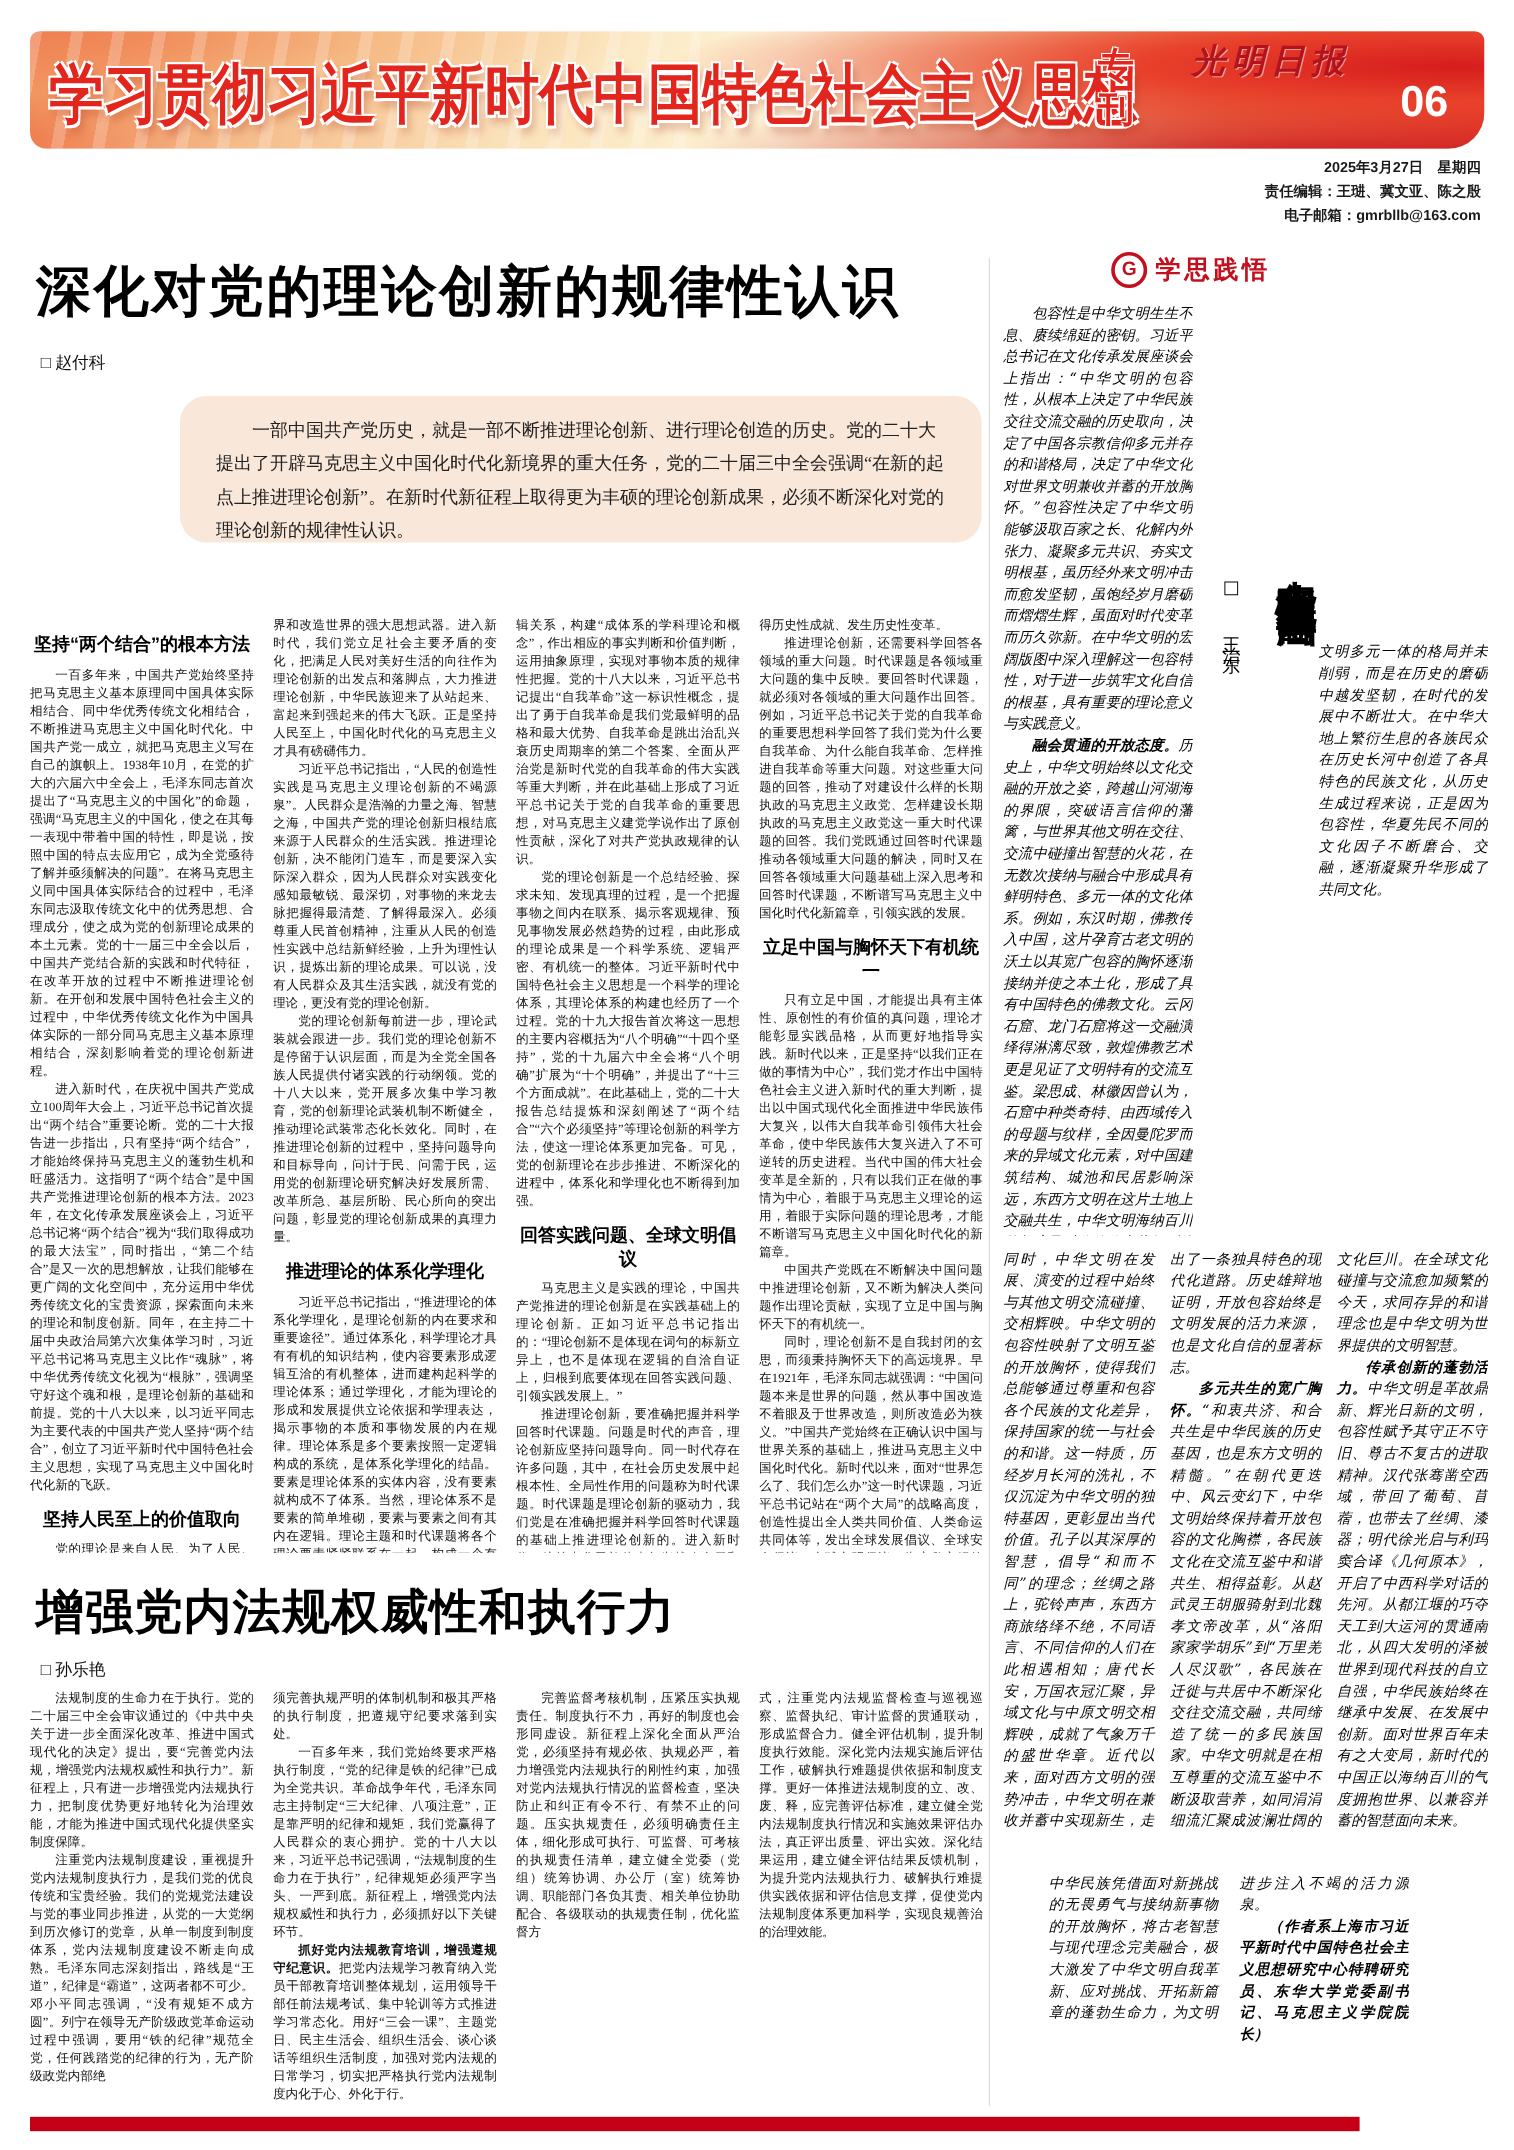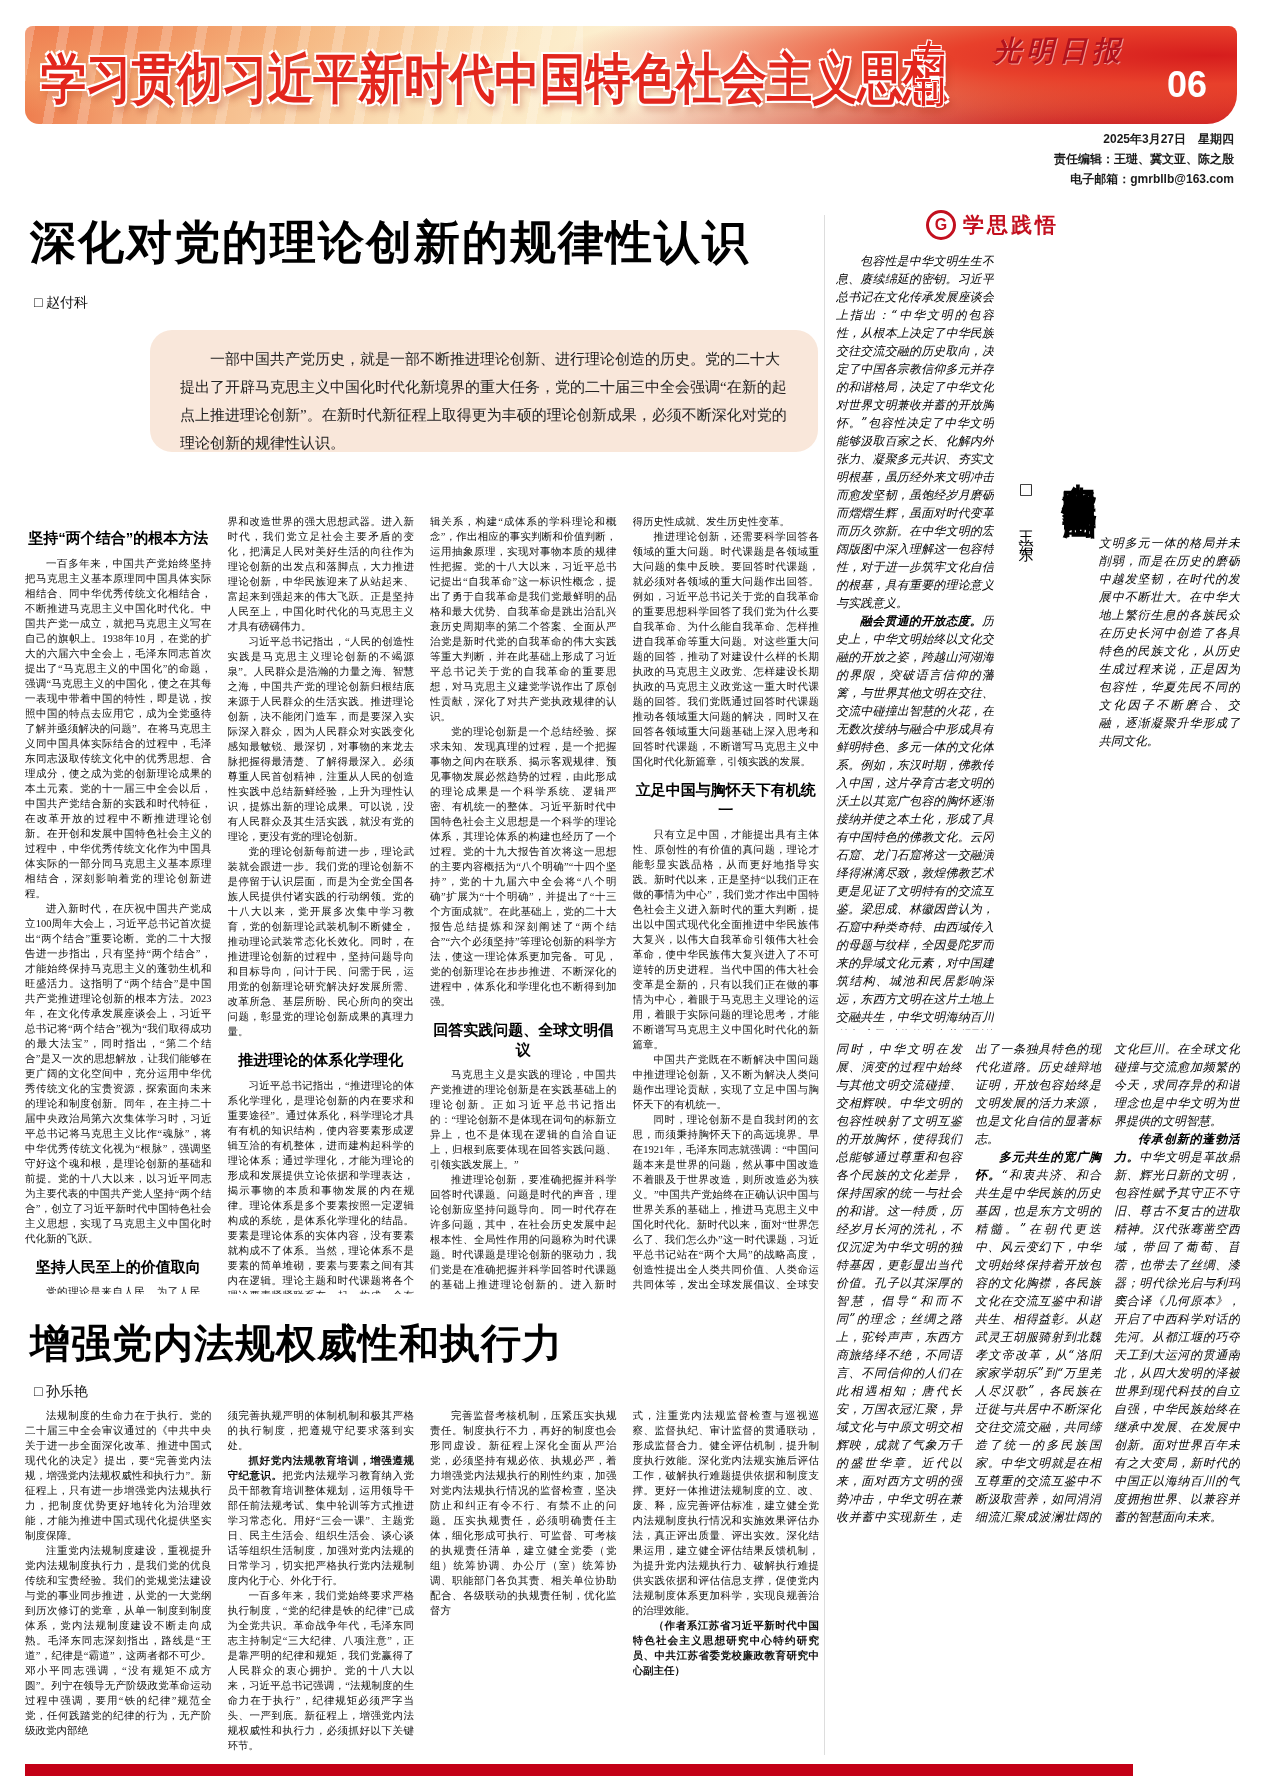--- a/index.html
+++ b/index.html
@@ -144,29 +144,28 @@
   <h2 class="headline2">增强党内法规权威性和执行力</h2>
   <div class="byline byline2">□ 孙乐艳</div>
 
   <div class="cols cols2">
     <div class="col">
       <p>法规制度的生命力在于执行。党的二十届三中全会审议通过的《中共中央关于进一步全面深化改革、推进中国式现代化的决定》提出，要“完善党内法规，增强党内法规权威性和执行力”。新征程上，只有进一步增强党内法规执行力，把制度优势更好地转化为治理效能，才能为推进中国式现代化提供坚实制度保障。</p>
       <p>注重党内法规制度建设，重视提升党内法规制度执行力，是我们党的优良传统和宝贵经验。我们的党规党法建设与党的事业同步推进，从党的一大党纲到历次修订的党章，从单一制度到制度体系，党内法规制度建设不断走向成熟。毛泽东同志深刻指出，路线是“王道”，纪律是“霸道”，这两者都不可少。邓小平同志强调，“没有规矩不成方圆”。列宁在领导无产阶级政党革命运动过程中强调，要用“铁的纪律”规范全党，任何践踏党的纪律的行为，无产阶级政党内部绝</p>
     </div>
     <div class="col">
       <p style="text-indent:0">须完善执规严明的体制机制和极其严格的执行制度，把遵规守纪要求落到实处。</p>
+      <p>一百多年来，我们党始终要求严格执行制度，“党的纪律是铁的纪律”已成为全党共识。革命战争年代，毛泽东同志主持制定“三大纪律、八项注意”，正是靠严明的纪律和规矩，我们党赢得了人民群众的衷心拥护。党的十八大以来，习近平总书记强调，“法规制度的生命力在于执行”，纪律规矩必须严字当头、一严到底。新征程上，增强党内法规权威性和执行力，必须抓好以下关键环节。</p>
       <p><b>抓好党内法规教育培训，增强遵规守纪意识。</b><span>把党内法规学习教育纳入党员干部教育培训整体规划，运用领导干部任前法规考试、集中轮训等方式推进学习常态化。用好“三会一课”、主题党日、民主生活会、组织生活会、谈心谈话等组织生活制度，加强对党内法规的日常学习，切实把严格执行党内法规制度内化于心、外化于行。</span></p>
-      <p>一百多年来，我们党始终要求严格执行制度，“党的纪律是铁的纪律”已成为全党共识。革命战争年代，毛泽东同志主持制定“三大纪律、八项注意”，正是靠严明的纪律和规矩，我们党赢得了人民群众的衷心拥护。党的十八大以来，习近平总书记强调，“法规制度的生命力在于执行”，纪律规矩必须严字当头、一严到底。新征程上，增强党内法规权威性和执行力，必须抓好以下关键环节。</p>
     </div>
     <div class="col">
       <p>完善监督考核机制，压紧压实执规责任。制度执行不力，再好的制度也会形同虚设。新征程上深化全面从严治党，必须坚持有规必依、执规必严，着力增强党内法规执行的刚性约束，加强对党内法规执行情况的监督检查，坚决防止和纠正有令不行、有禁不止的问题。压实执规责任，必须明确责任主体，细化形成可执行、可监督、可考核的执规责任清单，建立健全党委（党组）统筹协调、办公厅（室）统筹协调、职能部门各负其责、相关单位协助配合、各级联动的执规责任制，优化监督方</p>
     </div>
     <div class="col">
       <p style="text-indent:0">式，注重党内法规监督检查与巡视巡察、监督执纪、审计监督的贯通联动，形成监督合力。健全评估机制，提升制度执行效能。深化党内法规实施后评估工作，破解执行难题提供依据和制度支撑。更好一体推进法规制度的立、改、废、释，应完善评估标准，建立健全党内法规制度执行情况和实施效果评估办法，真正评出质量、评出实效。深化结果运用，建立健全评估结果反馈机制，为提升党内法规执行力、破解执行难提供实践依据和评估信息支撑，促使党内法规制度体系更加科学，实现良规善治的治理效能。</p>
-      <p class="attr">（作者系江苏省习近平新时代中国特色社会主义思想研究中心特约研究员、中共江苏省委党校廉政教育研究中心副主任）</p>
     </div>
   </div>
 
   <div class="vrule"></div>
   <div class="rail">
     <div class="rail-header">
       <span class="g-logo">G</span>
       <span class="rail-label">学思践悟</span>
     </div>
     <div class="rail-top">
@@ -182,17 +181,21 @@
         <div class="rail-colB kai">
           <p class="noindent">文明多元一体的格局并未削弱，而是在历史的磨砺中越发坚韧，在时代的发展中不断壮大。在中华大地上繁衍生息的各族民众在历史长河中创造了各具特色的民族文化，从历史生成过程来说，正是因为包容性，华夏先民不同的文化因子不断磨合、交融，逐渐凝聚升华形成了共同文化。</p>
         </div>
       </div>
     </div>
     <div class="rail-flow kai">
       <p class="noindent">同时，中华文明在发展、演变的过程中始终与其他文明交流碰撞、交相辉映。中华文明的包容性映射了文明互鉴的开放胸怀，使得我们总能够通过尊重和包容各个民族的文化差异，保持国家的统一与社会的和谐。这一特质，历经岁月长河的洗礼，不仅沉淀为中华文明的独特基因，更彰显出当代价值。孔子以其深厚的智慧，倡导“和而不同”的理念；丝绸之路上，驼铃声声，东西方商旅络绎不绝，不同语言、不同信仰的人们在此相遇相知；唐代长安，万国衣冠汇聚，异域文化与中原文明交相辉映，成就了气象万千的盛世华章。近代以来，面对西方文明的强势冲击，中华文明在兼收并蓄中实现新生，走出了一条独具特色的现代化道路。历史雄辩地证明，开放包容始终是文明发展的活力来源，也是文化自信的显著标志。</p>
       <p><b>多元共生的宽广胸怀。</b><span>“和衷共济、和合共生是中华民族的历史基因，也是东方文明的精髓。”在朝代更迭中、风云变幻下，中华文明始终保持着开放包容的文化胸襟，各民族文化在交流互鉴中和谐共生、相得益彰。从赵武灵王胡服骑射到北魏孝文帝改革，从“洛阳家家学胡乐”到“万里羌人尽汉歌”，各民族在迁徙与共居中不断深化交往交流交融，共同缔造了统一的多民族国家。中华文明就是在相互尊重的交流互鉴中不断汲取营养，如同涓涓细流汇聚成波澜壮阔的文化巨川。在全球文化碰撞与交流愈加频繁的今天，求同存异的和谐理念也是中华文明为世界提供的文明智慧。</span></p>
       <p><b>传承创新的蓬勃活力。</b><span>中华文明是革故鼎新、辉光日新的文明，包容性赋予其守正不守旧、尊古不复古的进取精神。汉代张骞凿空西域，带回了葡萄、苜蓿，也带去了丝绸、漆器；明代徐光启与利玛窦合译《几何原本》，开启了中西科学对话的先河。从都江堰的巧夺天工到大运河的贯通南北，从四大发明的泽被世界到现代科技的自立自强，中华民族始终在继承中发展、在发展中创新。面对世界百年未有之大变局，新时代的中国正以海纳百川的气度拥抱世界、以兼容并蓄的智慧面向未来。</span></p>
     </div>
+    <div class="rail-flow2 kai">
+      <p class="noindent">中华民族凭借面对新挑战的无畏勇气与接纳新事物的开放胸怀，将古老智慧与现代理念完美融合，极大激发了中华文明自我革新、应对挑战、开拓新篇章的蓬勃生命力，为文明进步注入不竭的活力源泉。</p>
+      <p class="attr">（作者系上海市习近平新时代中国特色社会主义思想研究中心特聘研究员、东华大学党委副书记、马克思主义学院院长）</p>
+    </div>
   </div>
 
   <div class="redbar"></div>
 
 </div>
 
 </body></html>

